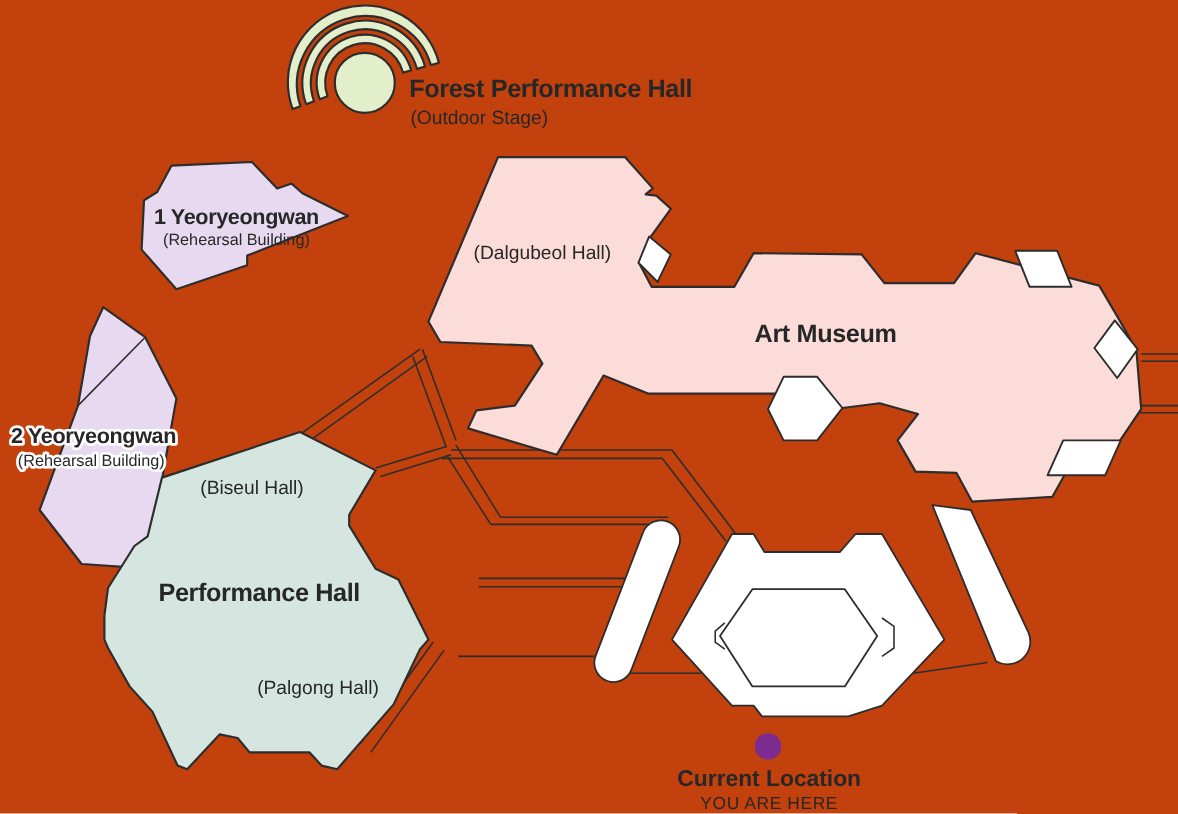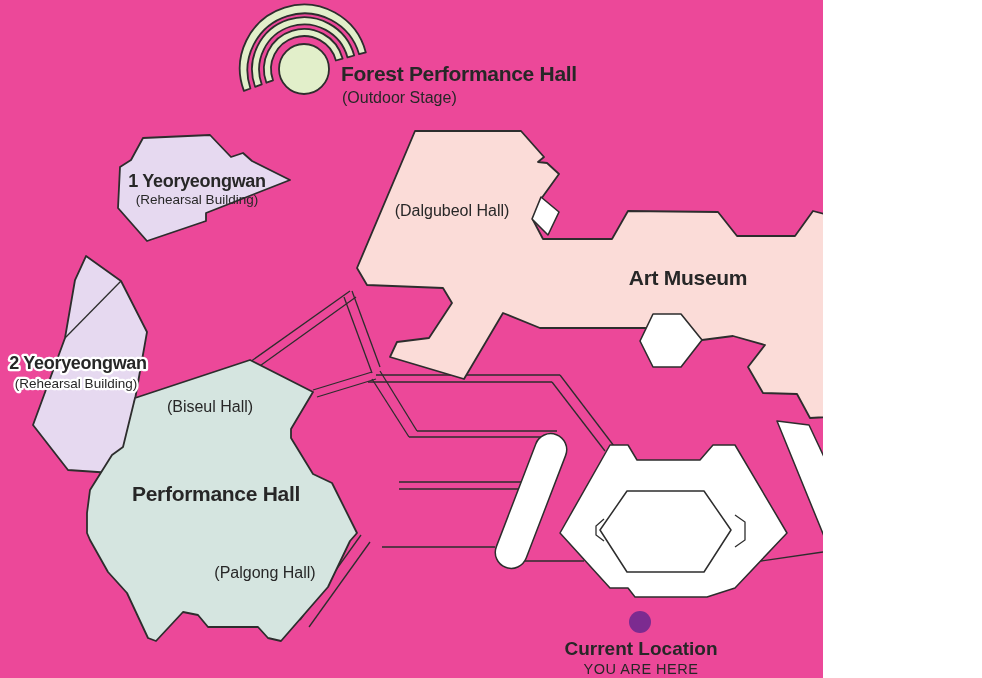--- a/index.html
+++ b/index.html
@@ -1,16 +1,16 @@
 <!DOCTYPE html>
 <html><head>
 <meta charset="utf-8">
 <style>
   html,body{margin:0;padding:0;background:#ffffff;}
-  .stage{position:relative;width:823px;height:678px;background:#ec4899;overflow:hidden;
+  .stage{position:relative;width:982px;height:678px;background:#c2410c;overflow:hidden;
          font-family:"Liberation Sans", sans-serif;}
   svg{display:block;}
   svg text{font-family:"Liberation Sans", sans-serif;fill:#272727;}
   .t-title{font-size:21px;font-weight:700;letter-spacing:-0.3px;}
   .t-title-s{font-size:18px;font-weight:700;letter-spacing:-0.3px;}
   .t-hall{font-size:16px;font-weight:400;}
   .t-sub{font-size:13.5px;font-weight:400;}
   .t-loc{font-size:19px;font-weight:700;}
   .t-here{font-size:14.5px;font-weight:400;letter-spacing:0.5px;}
   .halo{stroke:#ffffff;stroke-width:4.5px;paint-order:stroke;stroke-linejoin:round;}

